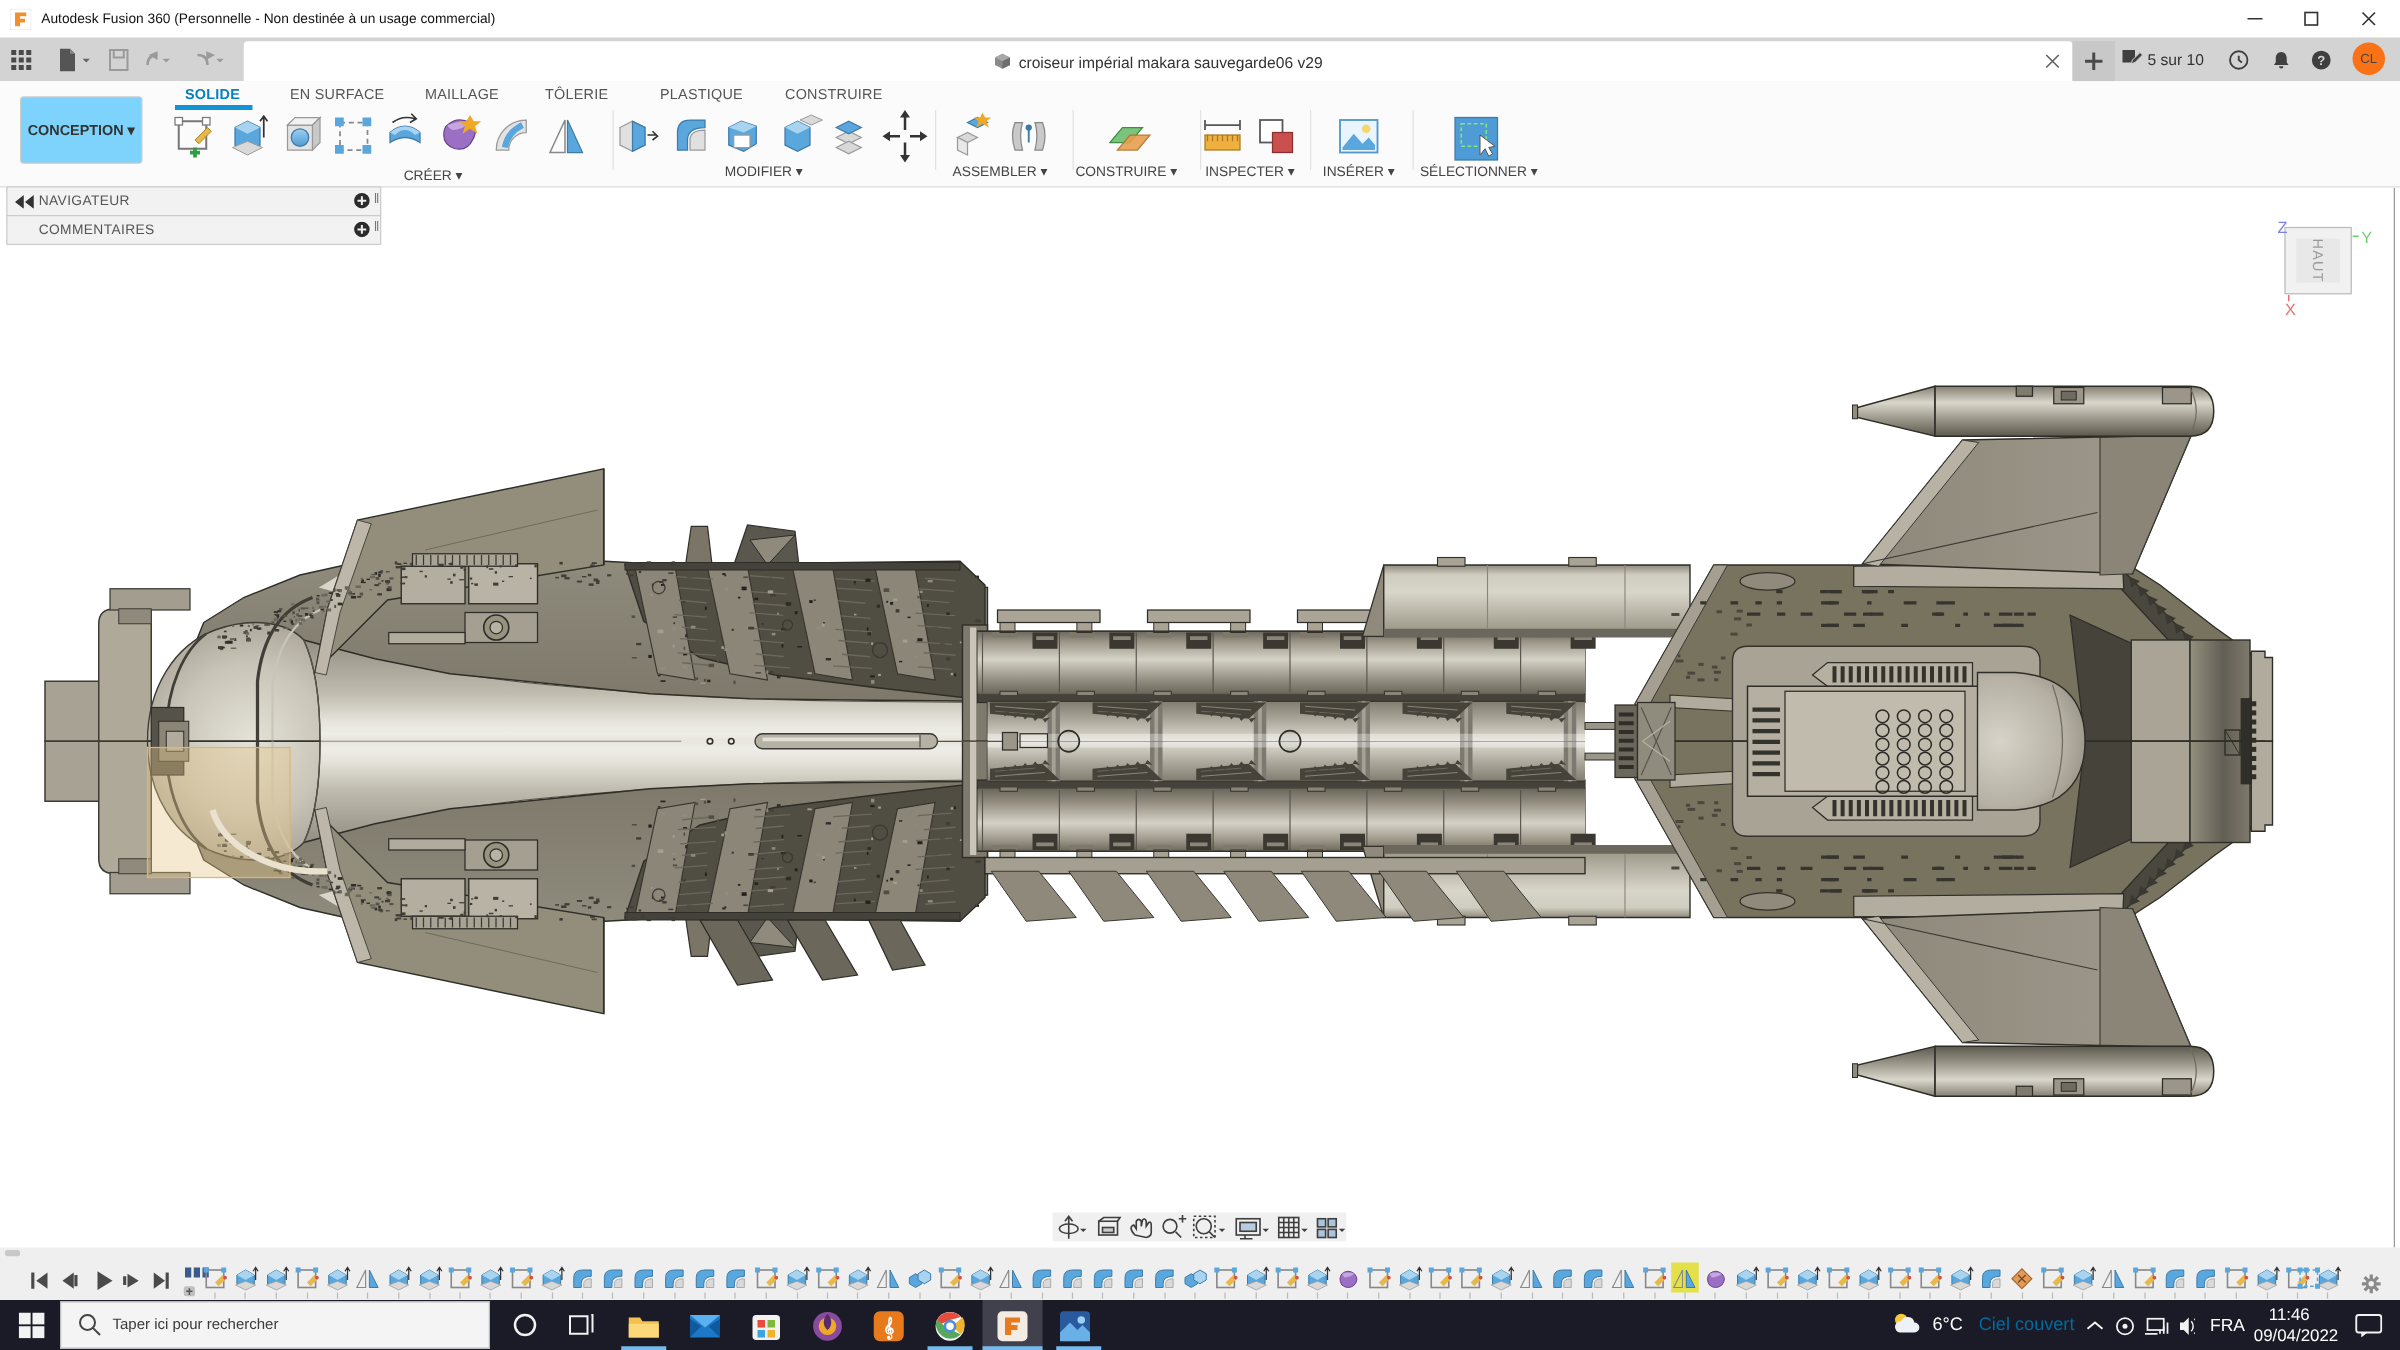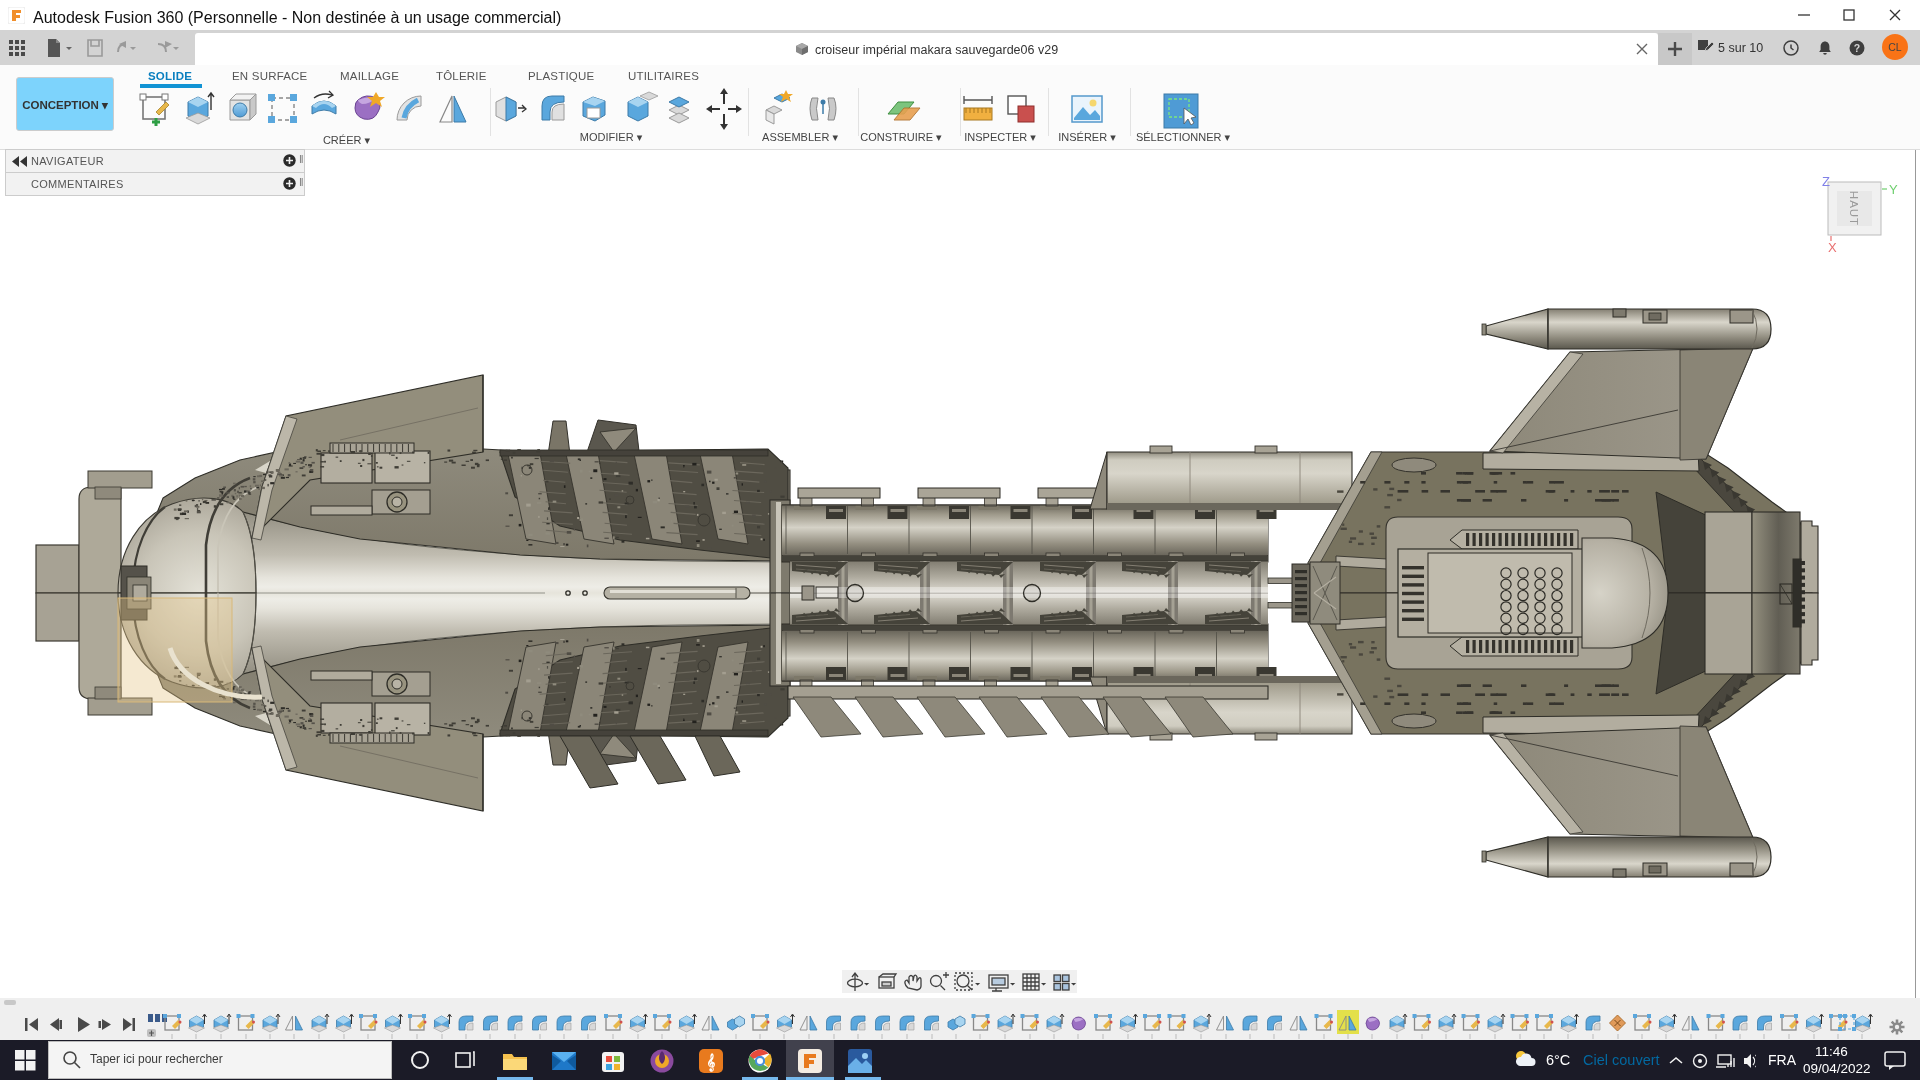--- a/index.html
+++ b/index.html
@@ -1393,21 +1393,21 @@
     <polygon points="695,736 720,736 740,772 714,776" fill="#6b675a" stroke="#2e2d27" stroke-width="1"></polygon>
     <rect x="118" y="598" width="114" height="104" fill="rgba(228,196,134,0.38)" stroke="#d8b878" stroke-width="1"></rect>
     <path d="M170,648 A 88 62 0 0 0 262,697" fill="none" stroke="#e9e2cf" stroke-width="5"></path>
     <line x1="1915.5" y1="150" x2="1915.5" y2="998" stroke="#999" stroke-width="1"></line>
   </svg>
 <div class="abs" style="left:0px;top:0px;width:1920px;height:30px;background:#fff"></div>
 <svg class="abs" style="left:8px;top:7px" width="17" height="17" viewBox="0 0 17 17">
     <rect x="0" y="0" width="17" height="17" rx="2" fill="#fff" stroke="#e8e8e8"></rect>
     <path d="M4,14 L4,3 L13,3 L13,6 L8,6 L8,8 L12,8 L12,11 L8,11 L8,14 Z" fill="#f18f2c"></path>
   </svg>
-<div class="abs" style="left:33px;top:9px;font-size:16px;color:#111;font-weight:normal;letter-spacing:0;white-space:nowrap">Autodesk Fusion 360 (Personnelle - Non destinée à un usage commercial)</div>
+<div class="abs" style="left:33px;top:9px;font-size:11px;color:#111;font-weight:normal;letter-spacing:0;white-space:nowrap">Autodesk Fusion 360 (Personnelle - Non destinée à un usage commercial)</div>
 <svg class="abs" style="left:1780px;top:0px" width="140" height="30" viewBox="0 0 140 30">
     <line x1="18" y1="15" x2="30" y2="15" stroke="#333" stroke-width="1.3"></line>
     <rect x="64" y="10" width="10" height="10" fill="none" stroke="#333" stroke-width="1.3"></rect>
     <path d="M110,10 L120,20 M120,10 L110,20" stroke="#333" stroke-width="1.3"></path>
   </svg>
 <div class="abs" style="left:0px;top:30px;width:1920px;height:35px;background:#d3d3d3"></div>
 <svg class="abs" style="left:8px;top:36px" width="185" height="24" viewBox="0 0 185 24">
     <rect x="1" y="4" width="4" height="4" fill="#4a4a4a"></rect>
     <rect x="1" y="10" width="4" height="4" fill="#4a4a4a"></rect>
     <rect x="1" y="16" width="4" height="4" fill="#4a4a4a"></rect>
@@ -1459,21 +1459,21 @@
     <text x="8" y="12" font-size="10.5" font-weight="bold" fill="#d3d3d3" text-anchor="middle" font-family="Liberation Sans">?</text>
   </svg>
 <div class="abs" style="left:1882px;top:34px;width:26px;height:26px;border-radius:50%;background:#f97316;text-align:center;line-height:26px;font-size:10.5px;color:#444">CL</div>
 <div class="abs" style="left:0px;top:65px;width:1920px;height:85px;background:#fbfbfb;border-bottom:1px solid #ddd"></div>
 <div class="abs" style="left:16px;top:77px;width:98px;height:54px;border:1px solid #ccc;border-radius:3px;background:#7dd3fc;color:#333;font-size:11.5px;font-weight:bold;text-align:center;line-height:54px">CONCEPTION ▾</div>
 <div class="abs" style="left:148px;top:70px;font-size:11.5px;color:#0a7fbf;font-weight:bold;letter-spacing:.2px;white-space:nowrap">SOLIDE</div>
 <div class="abs" style="left:232px;top:70px;font-size:11.5px;color:#555;font-weight:normal;letter-spacing:.2px;white-space:nowrap">EN SURFACE</div>
 <div class="abs" style="left:340px;top:70px;font-size:11.5px;color:#555;font-weight:normal;letter-spacing:.2px;white-space:nowrap">MAILLAGE</div>
 <div class="abs" style="left:436px;top:70px;font-size:11.5px;color:#555;font-weight:normal;letter-spacing:.2px;white-space:nowrap">TÔLERIE</div>
 <div class="abs" style="left:528px;top:70px;font-size:11.5px;color:#555;font-weight:normal;letter-spacing:.2px;white-space:nowrap">PLASTIQUE</div>
-<div class="abs" style="left:628px;top:70px;font-size:11.5px;color:#555;font-weight:normal;letter-spacing:.2px;white-space:nowrap">UTILITAIRES</div>
+<div class="abs" style="left:628px;top:70px;font-size:11.5px;color:#555;font-weight:normal;letter-spacing:.2px;white-space:nowrap">CONSTRUIRE</div>
 <div class="abs" style="left:140px;top:84px;width:62px;height:4px;background:#1193d4"></div>
 <div class="abs" style="left:230px;top:134px;width:140px;font-size:11px;color:#444;text-align:right">CRÉER ▾</div>
 <div class="abs" style="left:541px;top:131px;width:140px;font-size:11px;color:#444;text-align:center">MODIFIER ▾</div>
 <div class="abs" style="left:730px;top:131px;width:140px;font-size:11px;color:#444;text-align:center">ASSEMBLER ▾</div>
 <div class="abs" style="left:831px;top:131px;width:140px;font-size:11px;color:#444;text-align:center">CONSTRUIRE ▾</div>
 <div class="abs" style="left:930px;top:131px;width:140px;font-size:11px;color:#444;text-align:center">INSPECTER ▾</div>
 <div class="abs" style="left:1017px;top:131px;width:140px;font-size:11px;color:#444;text-align:center">INSÉRER ▾</div>
 <div class="abs" style="left:1113px;top:131px;width:140px;font-size:11px;color:#444;text-align:center">SÉLECTIONNER ▾</div>
 <div class="abs" style="left:490px;top:88px;width:1px;height:48px;background:#e2e2e2"></div>
 <div class="abs" style="left:748px;top:88px;width:1px;height:48px;background:#e2e2e2"></div>

